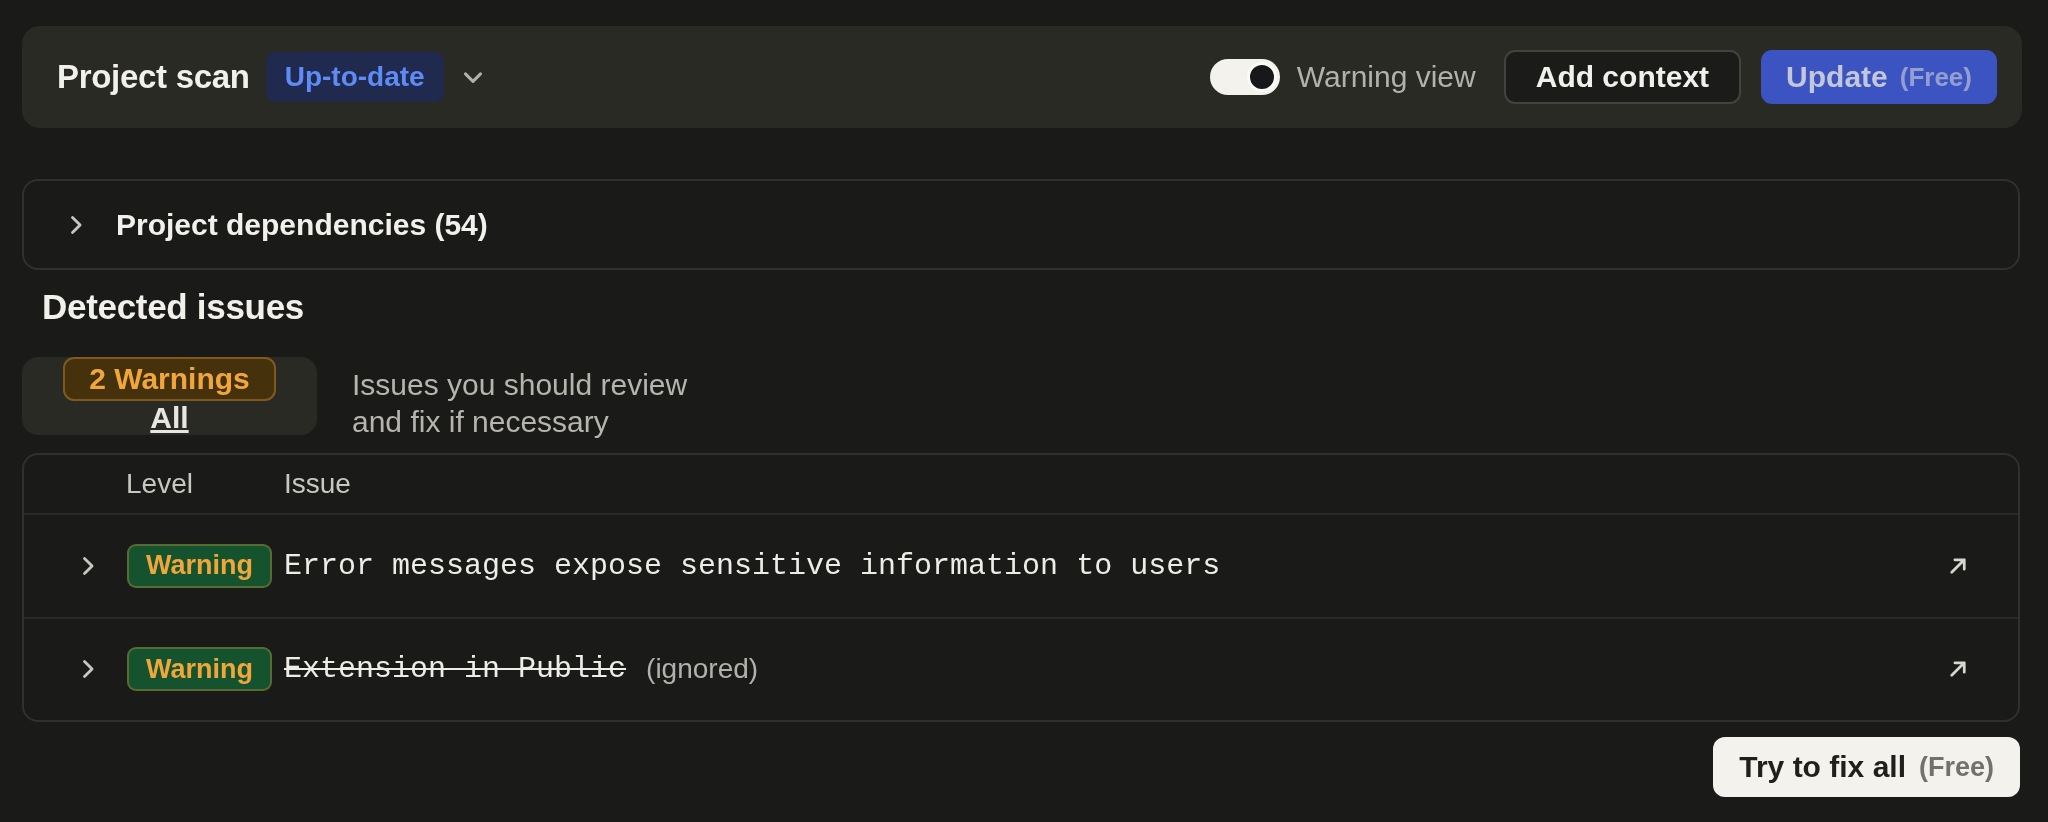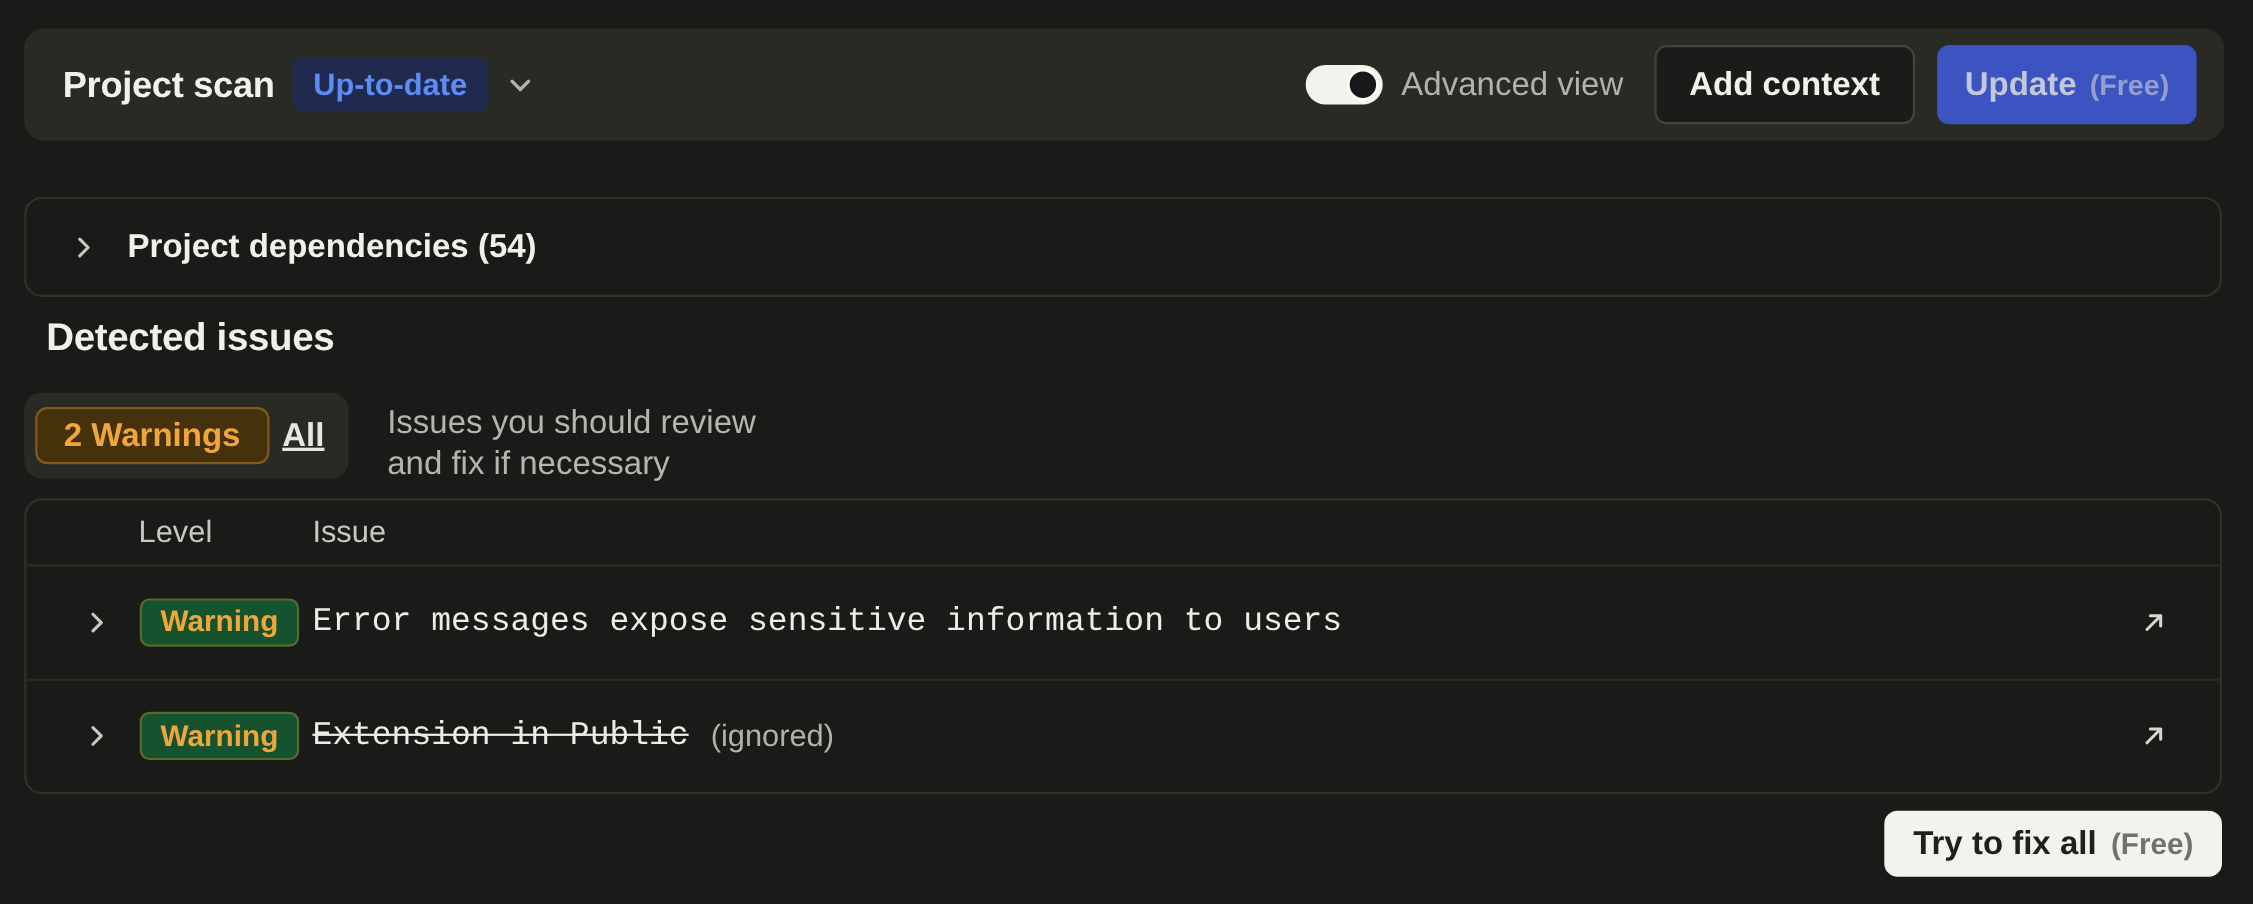--- a/index.html
+++ b/index.html
@@ -36,21 +36,21 @@
     background:#f4f2ec; position:relative; cursor:pointer; flex:none;
   }
   .toggle .knob {
     position:absolute; top:3px; right:3px;
     width:30px; height:30px; border-radius:50%;
     background:#17181a; border:3px solid #fbfaf6;
   }
   .advanced-label { margin-left:17px; font-size:30px; color:#b3b1ab; }
   .btn {
     display:flex; align-items:center; justify-content:center;
-    height:72px; border-radius:11px; cursor:pointer;
+    height:54px; border-radius:11px; cursor:pointer;
     font-size:30px; font-weight:bold; white-space:nowrap;
   }
   .btn-add { margin-left:28px; padding:0 30px; background:#1b1c19; border:2px solid #42433c; color:#f1f0ea; }
   .btn-update { margin-left:20px; padding:0 25px; background:#3c53c2; color:#c2c7da; }
   .plan-tag { font-size:26px; font-weight:bold; margin-left:12px; color:#93a0cf; }
 
   
   .deps {
     left:22px; top:179px; width:1998px; height:91px;
     border:2px solid #30312b; border-radius:16px;
@@ -62,21 +62,21 @@
   
   .section-heading {
     left:42px; top:287px;
     font-size:35px; font-weight:bold; color:#f1f0ea; letter-spacing:-0.3px;
   }
 
   
   .segmented {
     left:22px; top:357px; width:295px; height:78px;
     background:#292a24; border-radius:16px;
-    display:flex; align-items:center; padding:0 10px;
+    display:flex; align-items:center; padding:0 10px;flex-direction:column;
   }
   .seg-warnings {
     height:52px; padding:0 24px; border-radius:11px;
     background:#46310d; border:2px solid rgba(241,166,60,0.35);
     color:#f1a63c; font-size:30px; font-weight:bold;
     display:flex; align-items:center; cursor:pointer;
   }
   .seg-all {
     flex:1; text-align:center;
     color:#e8e6e0; font-size:30px; font-weight:bold; cursor:pointer;text-decoration:underline;
@@ -139,21 +139,21 @@
   <div class="chev-down">
     <svg width="30" height="30" viewBox="0 0 24 24" fill="none" stroke="currentColor" stroke-width="2.4" stroke-linecap="round" stroke-linejoin="round">
         <path d="M6 9.5l6 6 6-6"></path>
       </svg>
   </div>
 
   <div class="topbar-right">
     <div class="toggle">
       <div class="knob"></div>
     </div>
-    <div class="advanced-label">Advanced view</div>
+    <div class="advanced-label">Warning view</div>
     <div class="btn btn-add">Add context</div>
     <div class="btn btn-update">
       <span>Update</span>
       <span class="plan-tag">(Free)</span>
     </div>
   </div>
 </div>
 
 <div class="abs deps">
   <div class="chev-right">

